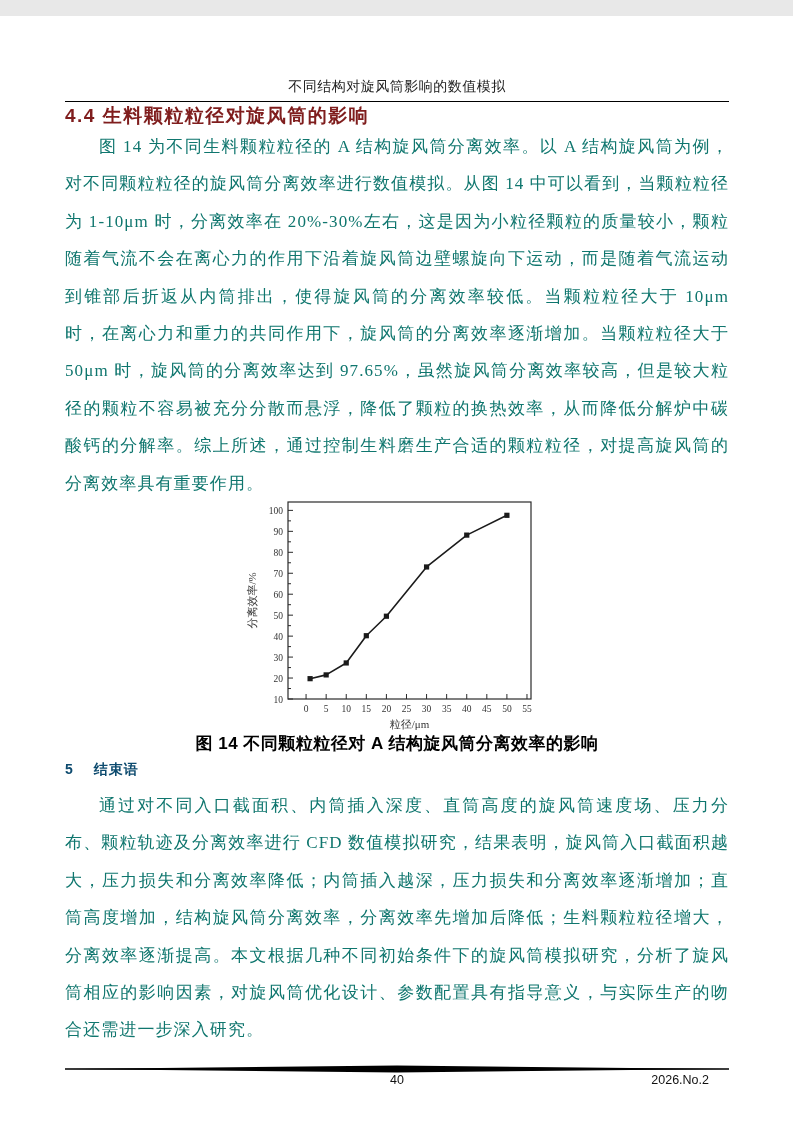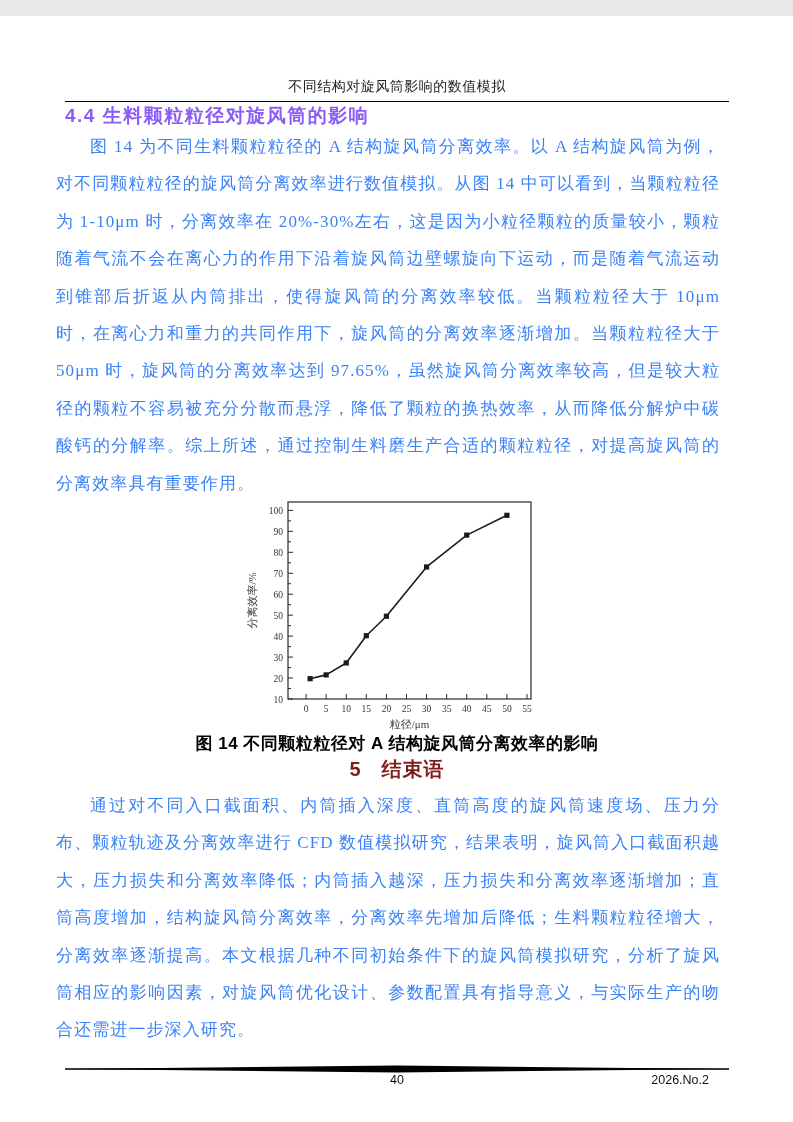--- a/index.html
+++ b/index.html
@@ -11,42 +11,42 @@
     position:absolute;top:62px;left:65px;width:664px;text-align:center;
     font-size:14px;line-height:18px;color:#222;letter-spacing:0.5px;
   }
   .header-rule{
     position:absolute;top:85px;left:65px;width:664px;height:0;
     border-top:1.5px solid #000;
   }
   .h44{
     position:absolute;top:88px;left:65px;width:664px;
     font-family:"Liberation Sans","DejaVu Sans",sans-serif;font-weight:bold;
-    font-size:19px;line-height:24px;letter-spacing:1.5px;color:#8b5cf6;
+    font-size:19px;line-height:24px;letter-spacing:1.5px;color:#7f1d1d;
   }
   .body-para{
-    position:absolute;left:56px;width:664px;
+    position:absolute;left:65px;width:664px;
     font-size:17px;line-height:37.4px;letter-spacing:1.1px;
-    text-align:justify;text-indent:2em;color:#3b82f6;
+    text-align:justify;text-indent:2em;color:#0f766e;
   }
   .para1{top:112px;}
   .para2{top:771px;}
   .figure{position:absolute;top:483px;left:245px;width:310px;height:232px;}
   .figure svg{display:block;width:310px;height:232px;}
   .tick{font-family:"Liberation Serif","DejaVu Serif",serif;font-size:9.5px;fill:#333;}
   .axlabel{font-family:"Liberation Serif","DejaVu Serif",serif;font-size:11px;fill:#333;}
   .caption{
     position:absolute;top:719px;left:65px;width:664px;text-align:center;
     font-family:"Liberation Sans","DejaVu Sans",sans-serif;font-weight:bold;
     font-size:17px;line-height:18px;color:#000;letter-spacing:0.5px;
   }
   .h5{
     position:absolute;top:740px;left:65px;width:664px;
     font-family:"Liberation Sans","DejaVu Sans",sans-serif;font-weight:bold;
-    font-size:20px;line-height:26px;color:#7f1d1d;letter-spacing:1px;text-align:center;
+    font-size:14px;line-height:26px;color:#0c4a6e;letter-spacing:1px;
   }
   .h5 .num{display:inline-block;margin-right:20px;}
   .footer-bar{position:absolute;top:1049px;left:65px;width:664px;height:8px;}
   .footer-text{
     position:absolute;top:1056px;left:65px;width:664px;height:18px;
     font-family:"Liberation Sans","DejaVu Sans",sans-serif;font-size:12.5px;
     line-height:16px;color:#111;
   }
   .footer-page{position:absolute;left:0;width:664px;text-align:center;top:0;}
   .footer-issue{position:absolute;right:20px;top:0;}

